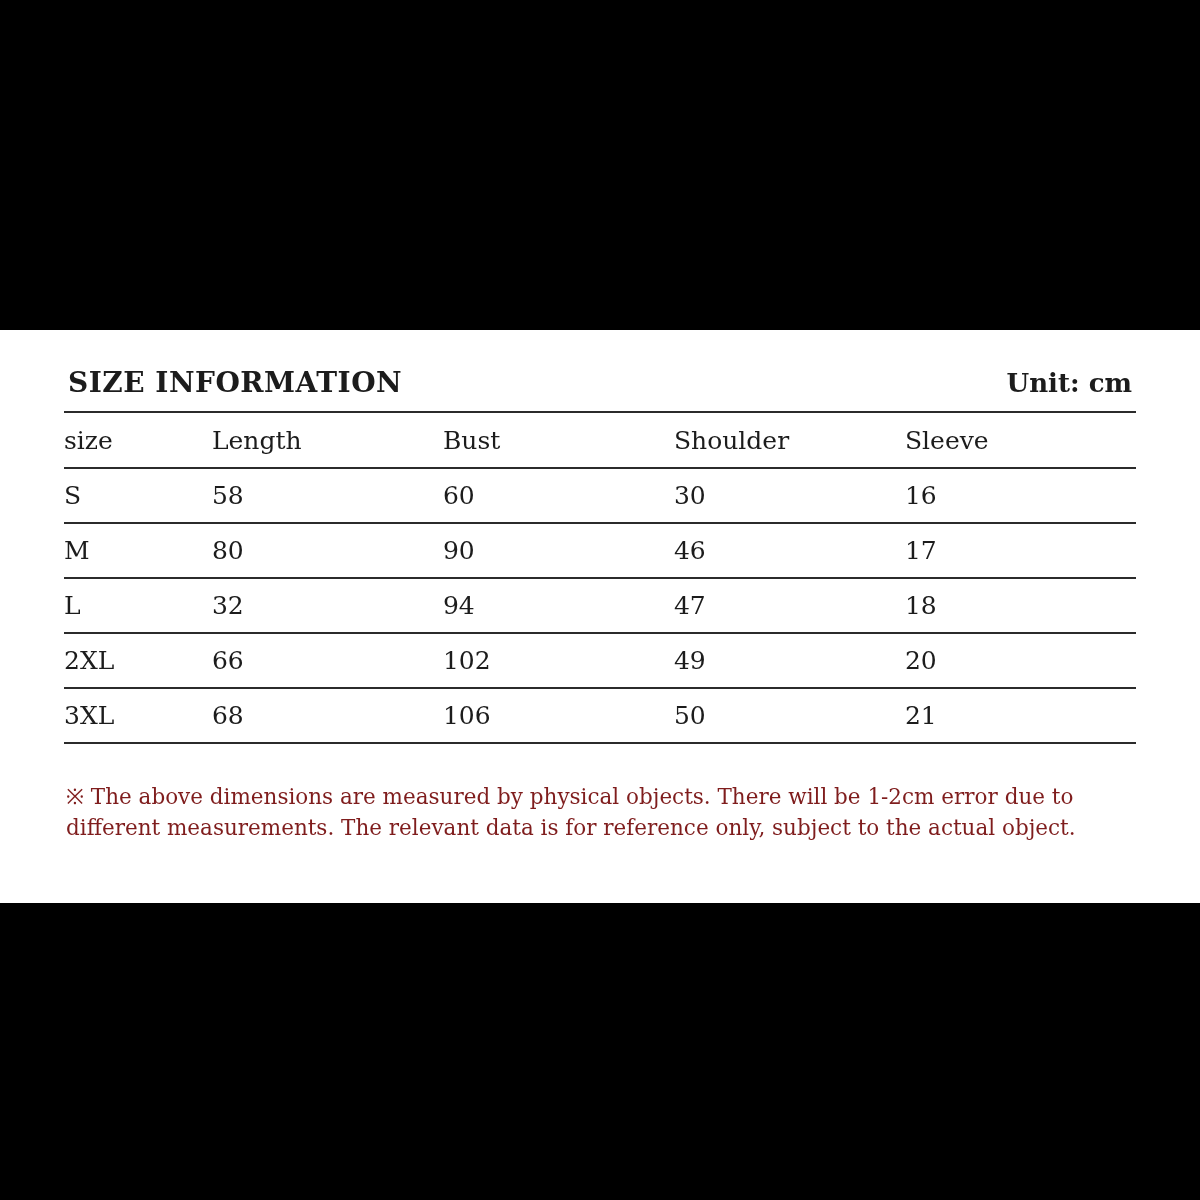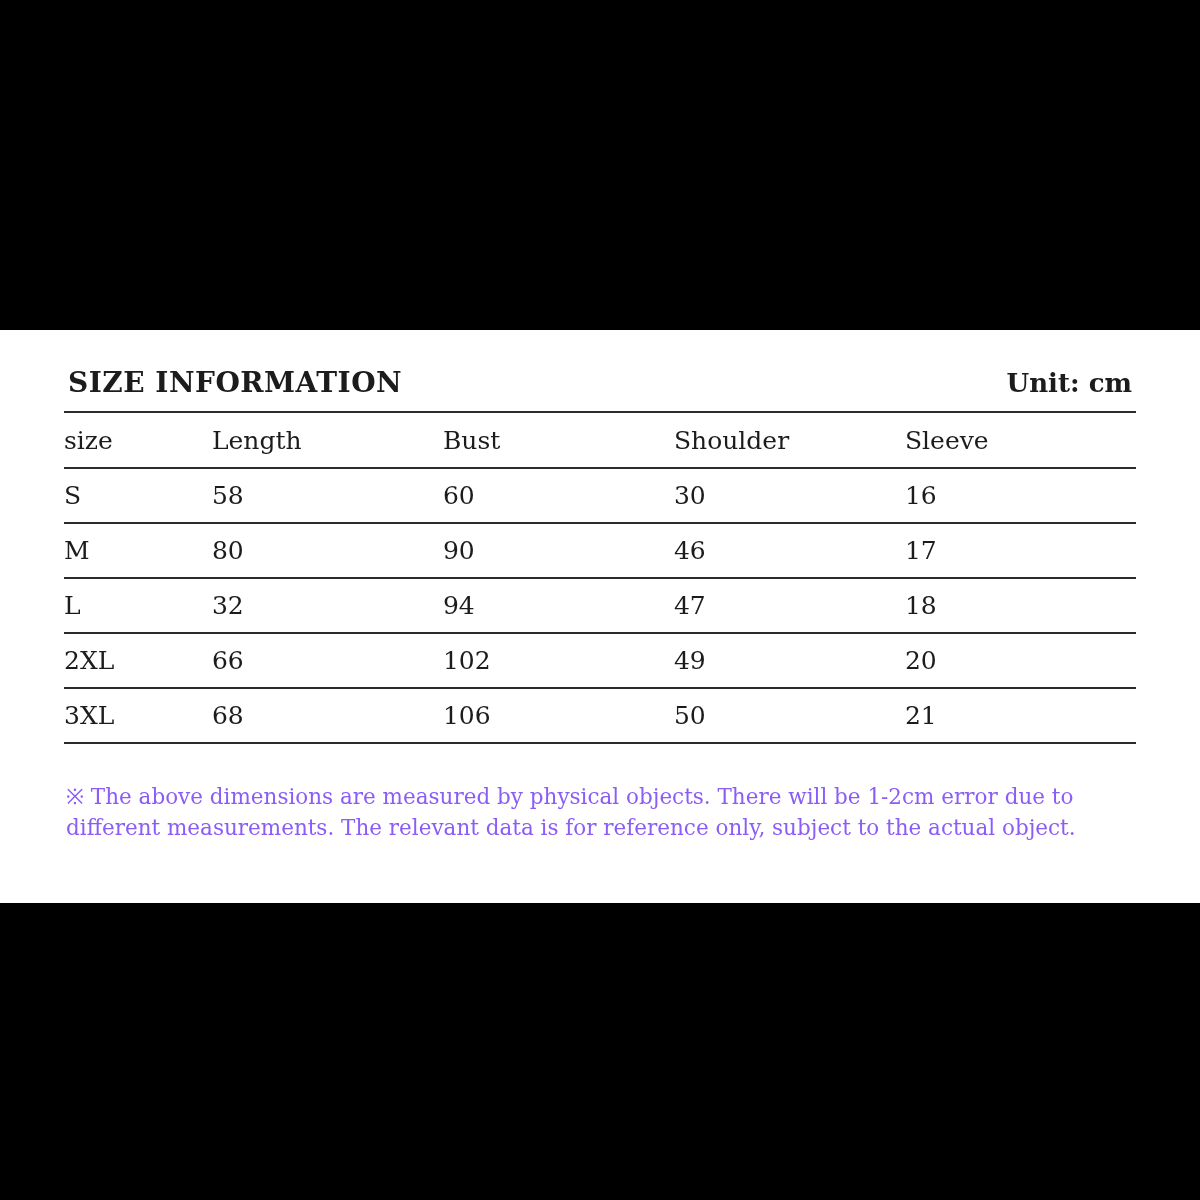--- a/index.html
+++ b/index.html
@@ -69,21 +69,21 @@
   }
   table.size-table tbody td {
     height: 53px;
   }
   col.c-size { width: 13.8%; }
   col.c-other { width: 21.55%; }
   .footnote {
     margin-top: 38px;
     font-size: 21.5px;
     line-height: 1.42;
-    color: #8b5cf6;
+    color: #7f1d1d;
     padding-left: 2px;
   }
 </style>
 </head>
 <body>
 
 <div class="letterbox top"></div>
 
 <div class="panel">
   <div class="title-row">

